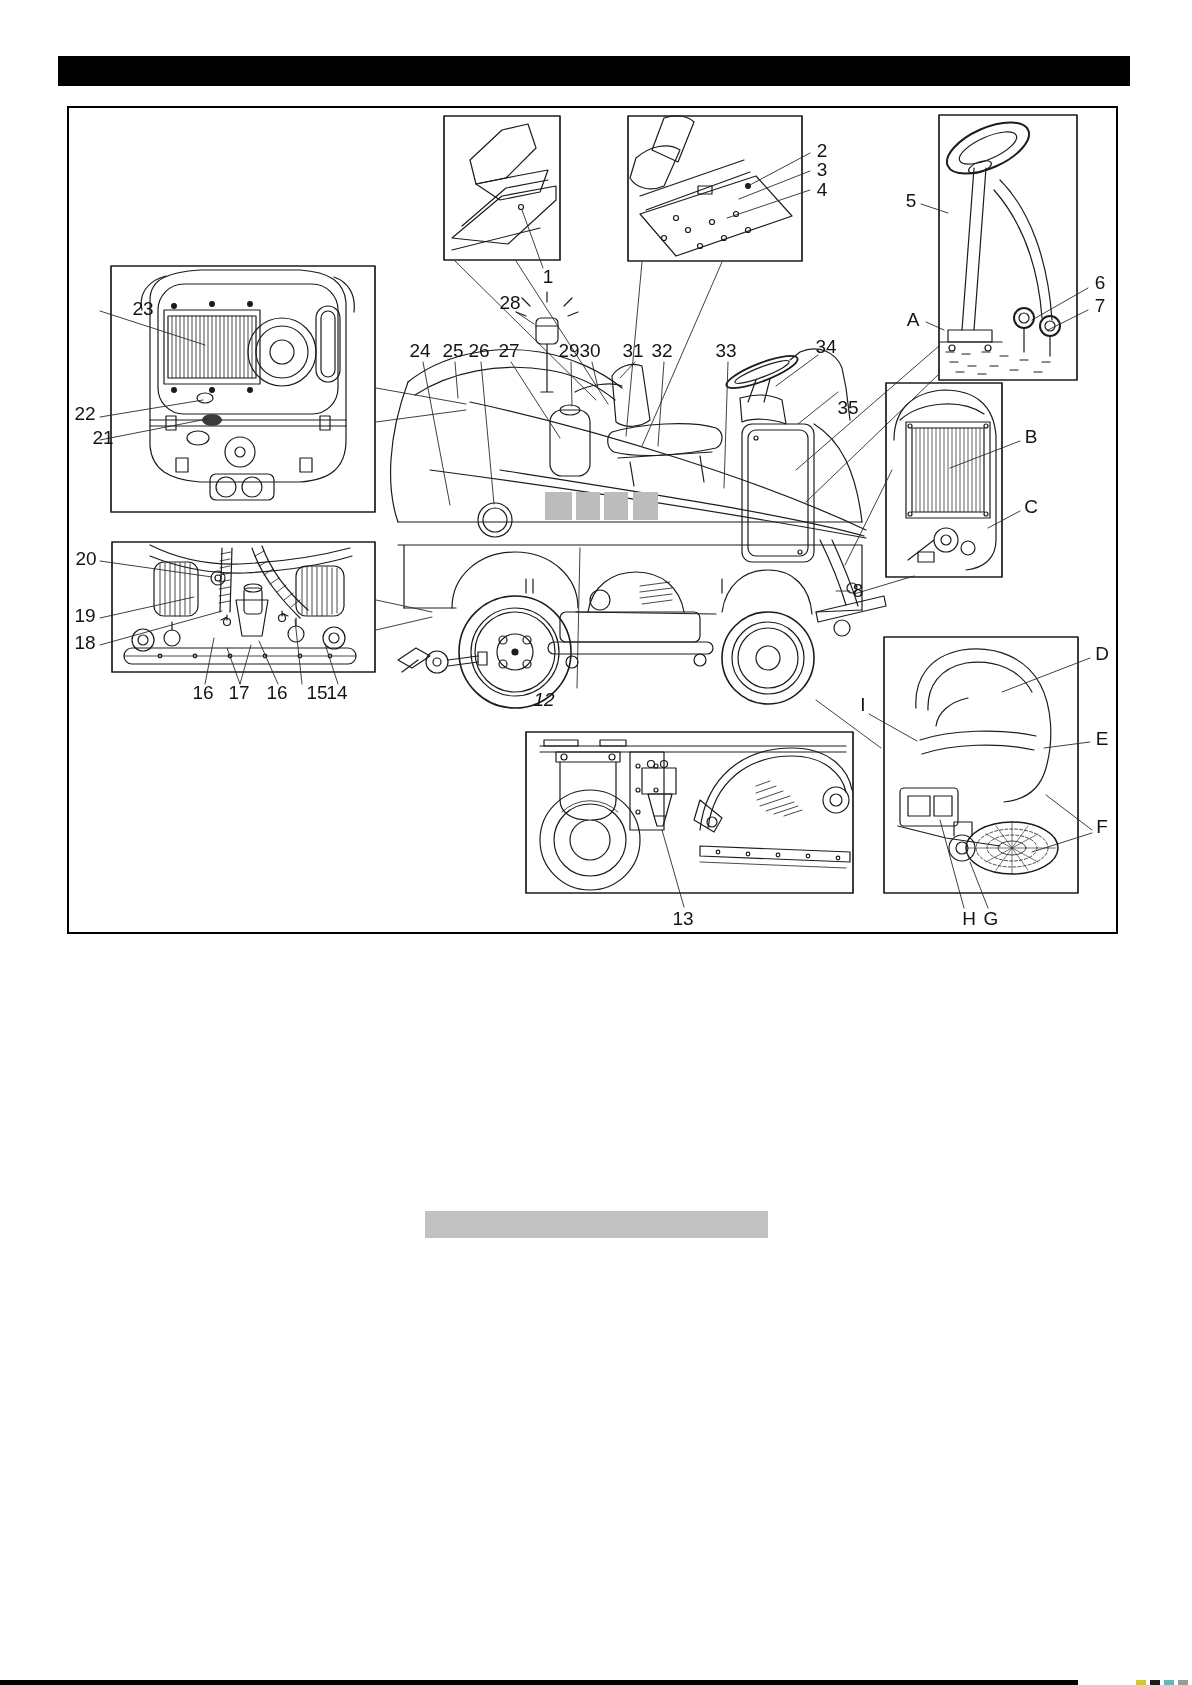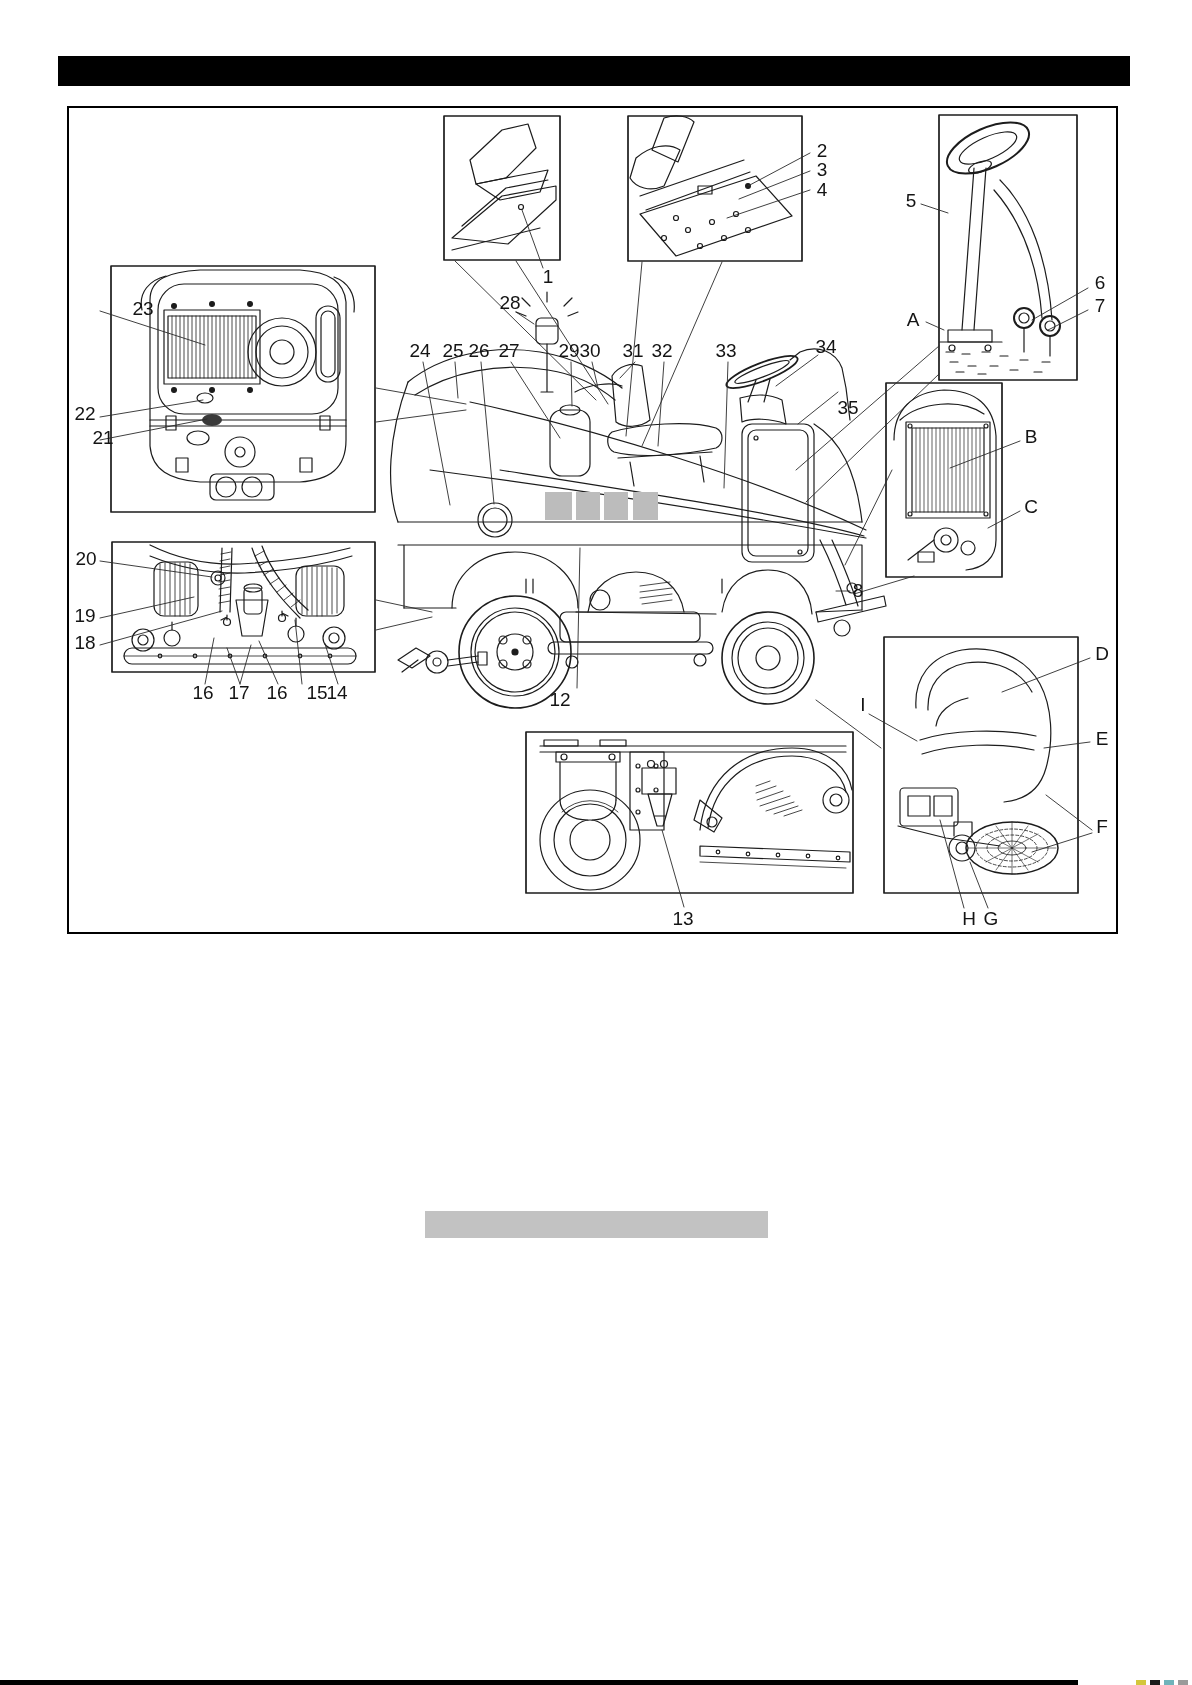--- a/index.html
+++ b/index.html
@@ -372,21 +372,21 @@
     <span style="left: 1031px; top: 507px;">C</span>
     <span style="left: 858px; top: 591px;">8</span>
     <span style="left: 86px; top: 559px;">20</span>
     <span style="left: 85px; top: 616px;">19</span>
     <span style="left: 85px; top: 643px;">18</span>
     <span style="left: 203px; top: 693px;">16</span>
     <span style="left: 239px; top: 693px;">17</span>
     <span style="left: 277px; top: 693px;">16</span>
     <span style="left: 301px; top: 693px; margin-left: 16px;">15</span>
     <span style="left: 337px; top: 693px;">14</span>
-    <span style="left: 560px; top: 700px;">12</span>
+    <span style="left: 544px; top: 700px; font-style: italic;">12</span>
     <span style="left: 1102px; top: 654px;">D</span>
     <span style="left: 1102px; top: 739px;">E</span>
     <span style="left: 1102px; top: 827px;">F</span>
     <span style="left: 863px; top: 705px;">I</span>
     <span style="left: 683px; top: 919px;">13</span>
     <span style="left: 969px; top: 919px;">H</span>
     <span style="left: 991px; top: 919px;">G</span>
   </div>
 
 <div class="abs" id="placeholder-bar" style="background: rgb(194, 194, 194);"></div>

